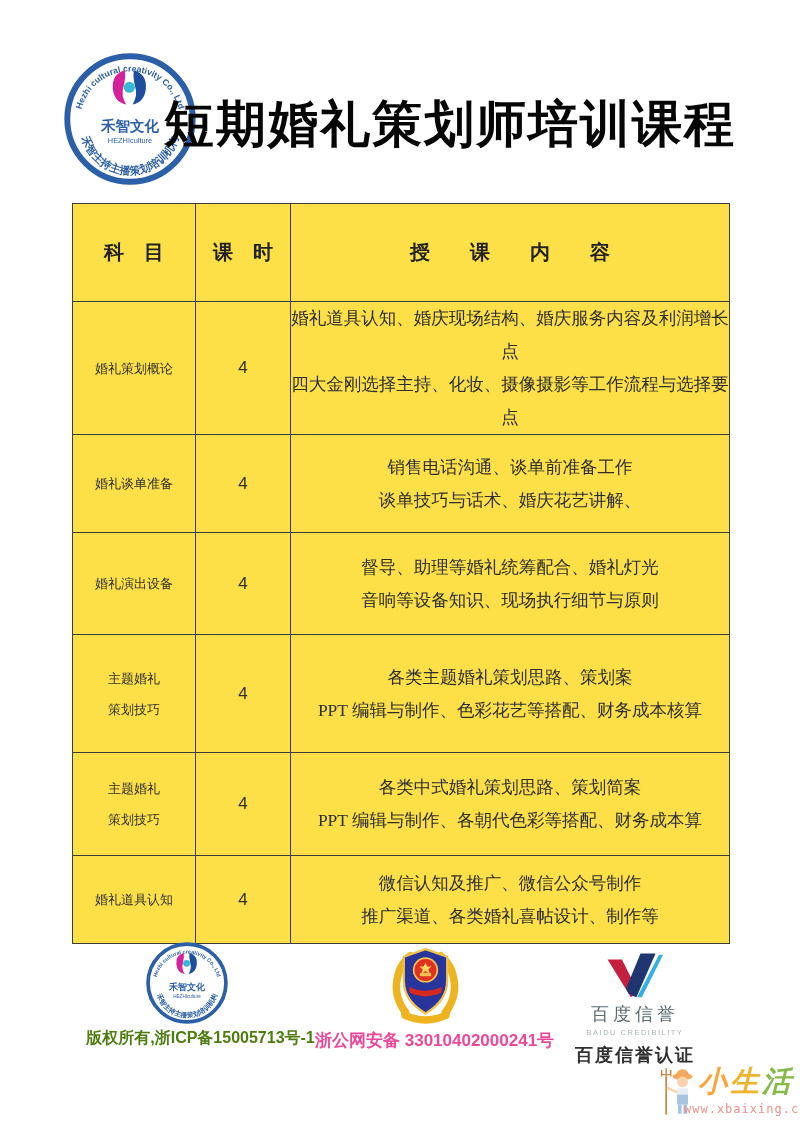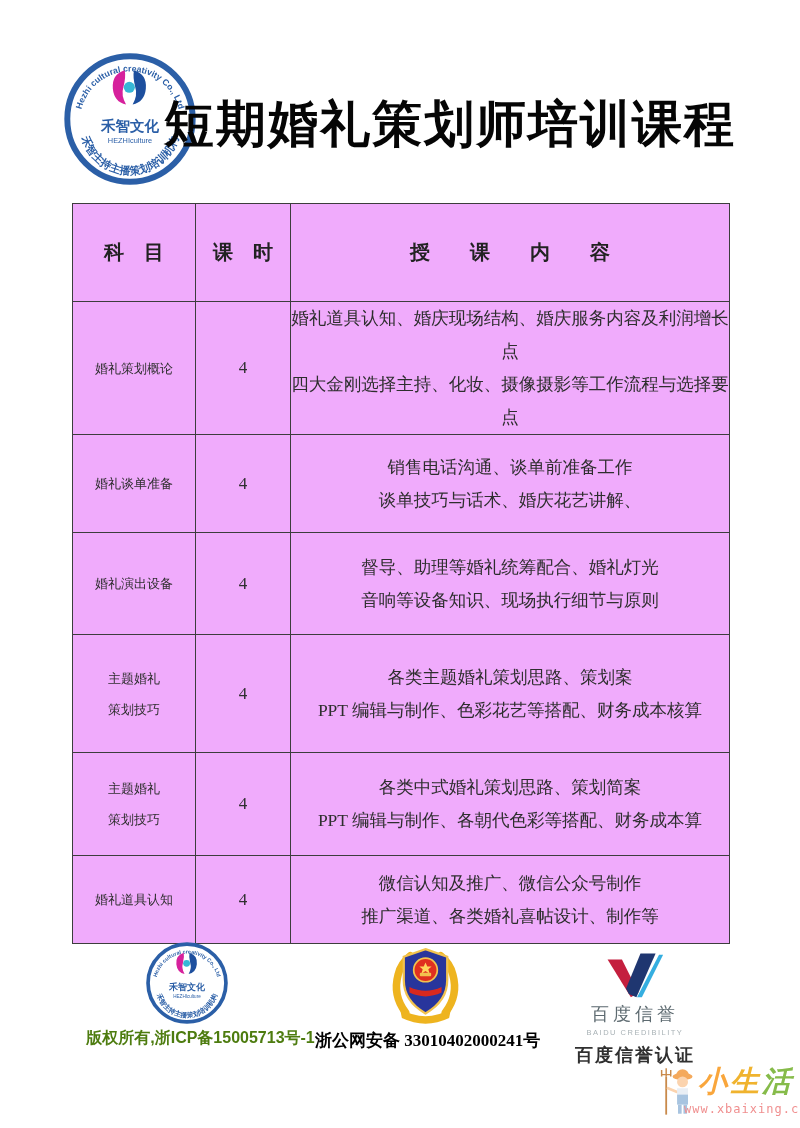--- a/index.html
+++ b/index.html
@@ -18,21 +18,21 @@
     letter-spacing:2px; line-height:66px; white-space:nowrap;
   }
 
   
   .course-table {
     position:absolute; left:72px; top:203px;
     border-collapse:collapse; table-layout:fixed;
   }
   .course-table td, .course-table th {
     border:1.5px solid #3d3d3d; padding:0; vertical-align:middle;
-    text-align:center; background:#f0abfc;font-family:Liberation Serif, serif;
+    text-align:center; background:#fde047;
   }
   .col-subject { width:123px; }
   .col-hours   { width:95px;  }
   .col-content { width:439px; }
   thead tr { height:98px; }
   tbody tr:nth-child(1) { height:109px; }
   tbody tr:nth-child(2) { height:98px; }
   tbody tr:nth-child(3) { height:102px; }
   tbody tr:nth-child(4) { height:118px; }
   tbody tr:nth-child(5) { height:103px; }
@@ -46,22 +46,22 @@
   
   .logo-footer { position:absolute; left:146px; top:942px; width:82px; height:82px; }
   .copyright-text {
     position:absolute; left:78px; top:1028px; width:245px; text-align:center;
     font-family:"Liberation Sans","DejaVu Sans",sans-serif;
     font-size:16px; font-weight:600; color:#4d7c0f; white-space:nowrap;
   }
   .police-badge { position:absolute; left:383px; top:942px; width:85px; height:88px; }
   .police-text {
     position:absolute; left:315px; top:1029px; width:220px; text-align:right;
-    font-family:Liberation Serif, serif;
-    font-size:17px; font-weight:bold; color:#000000; white-space:nowrap;
+    font-family:Liberation Sans, sans-serif;
+    font-size:17px; font-weight:bold; color:#ec4899; white-space:nowrap;
   }
   .baidu-block { position:absolute; left:555px; top:950px; width:160px; text-align:center; }
   .baidu-v { width:70px; height:48px; margin:0 auto; display:block; }
   .baidu-cn {
     font-family:"Liberation Sans","DejaVu Sans",sans-serif;
     font-size:18px; color:#5d6a70; letter-spacing:4px; margin-top:4px;
   }
   .baidu-en {
     font-family:"Liberation Sans","DejaVu Sans",sans-serif;
     font-size:7.5px; color:#a9b2b6; letter-spacing:1.5px; margin-top:2px;

